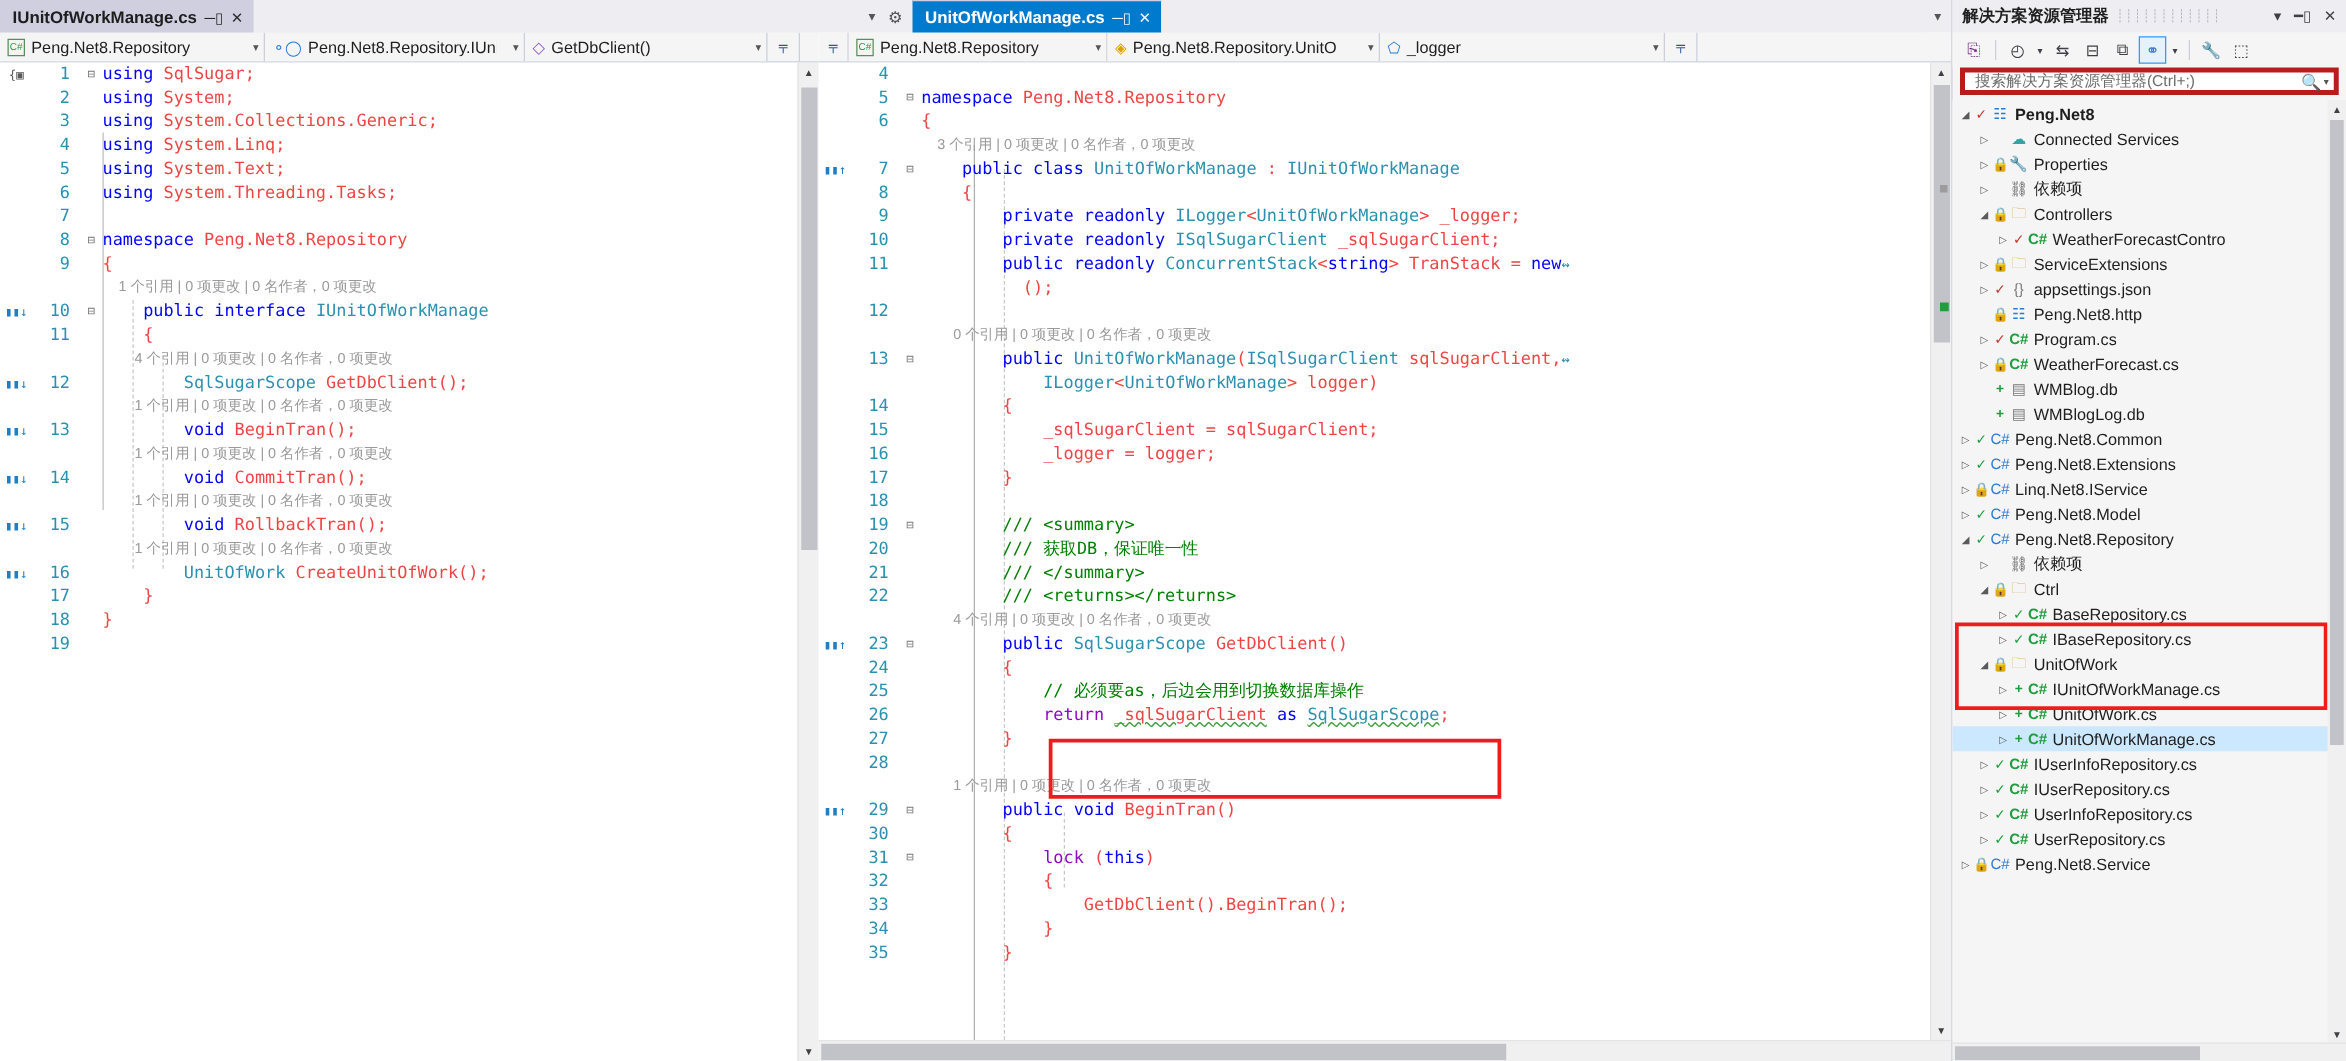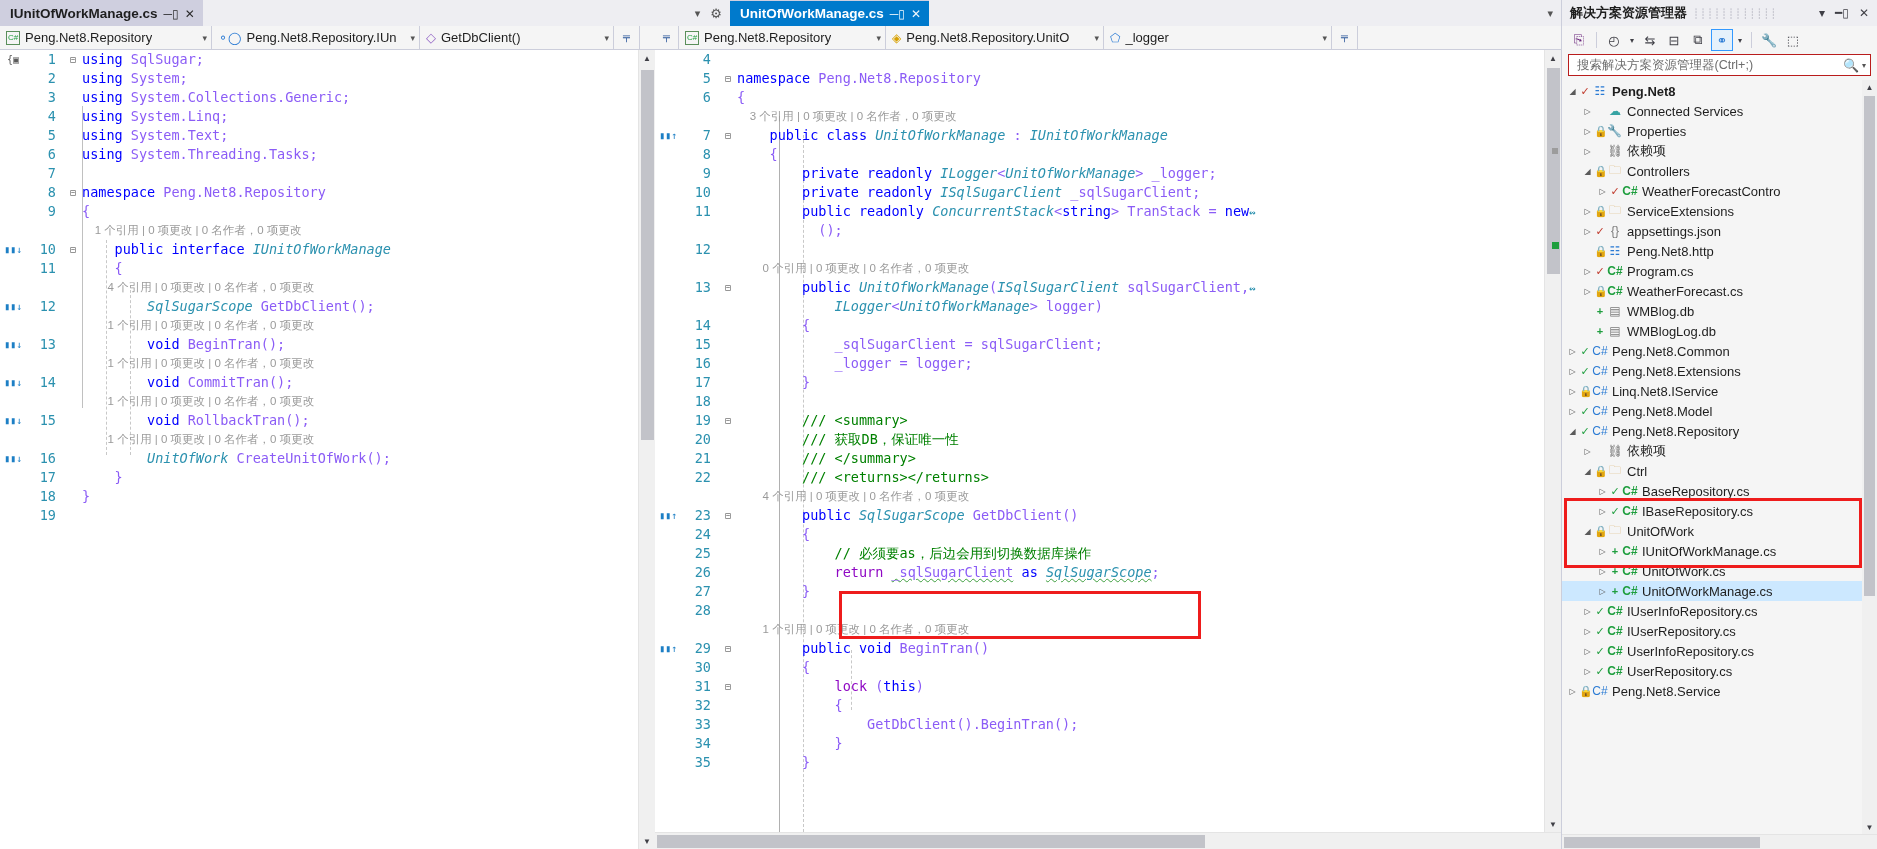--- a/index.html
+++ b/index.html
@@ -82,23 +82,23 @@
   .lnum {
     width: 40px; flex: 0 0 40px; text-align: right; padding-right: 10px;
     color: #2b91af; font-family: "DejaVu Sans Mono", monospace; font-size: 13.5px;
     user-select: none;
   }
   .fold { width: 14px; flex: 0 0 14px; text-align:center; color:#777; font-size: 10px; font-family:"DejaVu Sans Mono",monospace; }
   .ctext { flex: 1; padding-left: 2px; }
   .lens { color: #9a9a9a; font-family: "Liberation Sans", sans-serif; font-size: 11.5px; }
 
   .kw  { color: #0000ff; }
-  .typ { color: #2b91af; font-style: italic; }
+  .typ { color: #2b91af; }
   .cmt { color: #008000; }
-  .pln { color: #8b5cf6; }
+  .pln { color: #ef4444; }
   .ctrl{ color: #8f08c4; }
   .wrapmark { color: #2b91af; font-size: 11px; }
 
   
   .guide {
     position: absolute; top: 0; bottom: 0; width: 0;
     border-left: 1px dashed #c8c8c8;
   }
 
   
@@ -154,21 +154,21 @@
   }
   .se-toolbar .tb {
     width: 22px; height: 22px; display: flex; align-items: center; justify-content: center;
     color: #3f3f46; font-size: 13px; cursor: default;
   }
   .se-toolbar .tb.sel { border: 1px solid #3399ff; background: #e5f1fb; }
   .se-toolbar .sep { width: 1px; height: 16px; background: #cccedb; margin: 0 4px; }
   .se-toolbar .mini { font-size: 8px; color: #3f3f46; }
   .se-search {
     margin: 0 6px 4px 6px; height: 22px;
-    border: 1px solid #b91c1c; background: #ffffff;
+    border: 4px solid #b91c1c; background: #ffffff;
     display: flex; align-items: center; padding: 0 4px 0 6px;
   }
   .se-search input {
     flex: 1; border: 0; outline: 0; background: transparent;
     font-family: "Liberation Sans", sans-serif; font-size: 12.5px; color: #1e1e1e;
   }
   .se-search input::placeholder { color: #6d6d6d; }
   .se-tree {
     flex: 1; overflow: hidden; position: relative;
     background: #f5f5f5;

